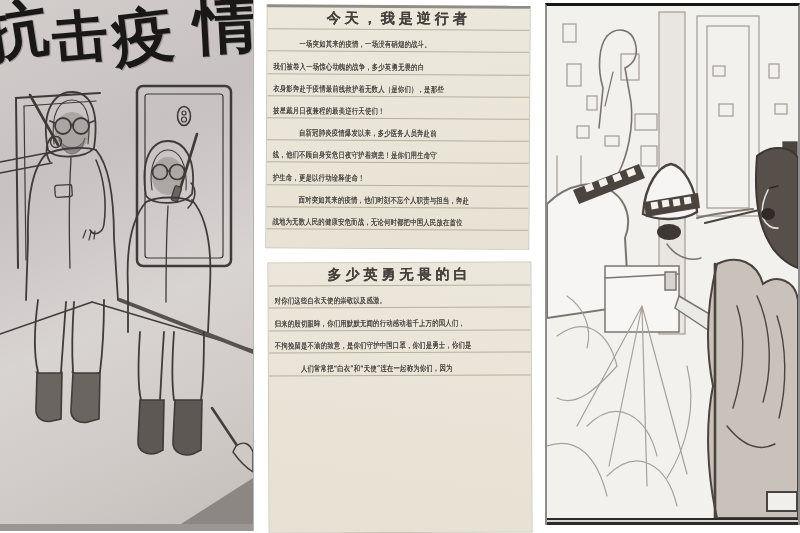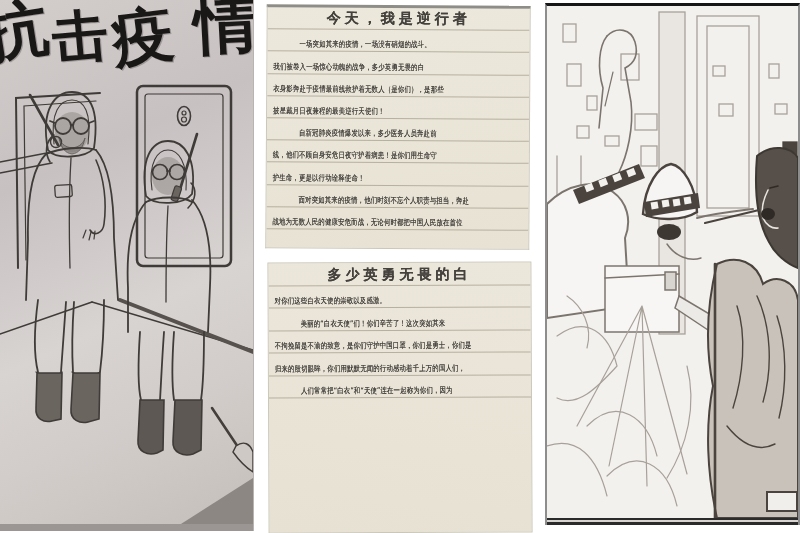--- a/index.html
+++ b/index.html
@@ -178,28 +178,25 @@
     <div class="row"></div>
   </div>
 
   <div class="letter letter-bottom">
     <div class="row title">
         <span class="hand">多少英勇无畏的白</span>
       </div>
     <div class="row">
         <span class="hand">对你们这些白衣天使的崇敬以及感激。</span>
       </div>
-    <div class="row indent">
-        <span class="hand">美丽的“白衣天使”们！你们辛苦了！这次突如其来</span>
+    <div class="row">
+        <span class="hand">归来的殷切眼眸，你们用默默无闻的行动感动着千上万的国人们，</span>
       </div>
     <div class="row">
         <span class="hand">不拘挽留是不渝的致意，是你们守护中国口罩，你们是勇士，你们是</span>
-      </div>
-    <div class="row">
-        <span class="hand">归来的殷切眼眸，你们用默默无闻的行动感动着千上万的国人们，</span>
       </div>
     <div class="row indent">
         <span class="hand">人们常常把“白衣”和“天使”连在一起称为你们，因为</span>
       </div>
   </div>
 
   <div class="sketch">
     <svg width="251" height="512" viewBox="0 0 251 512">
       <g fill="none" stroke-linecap="round">
 

